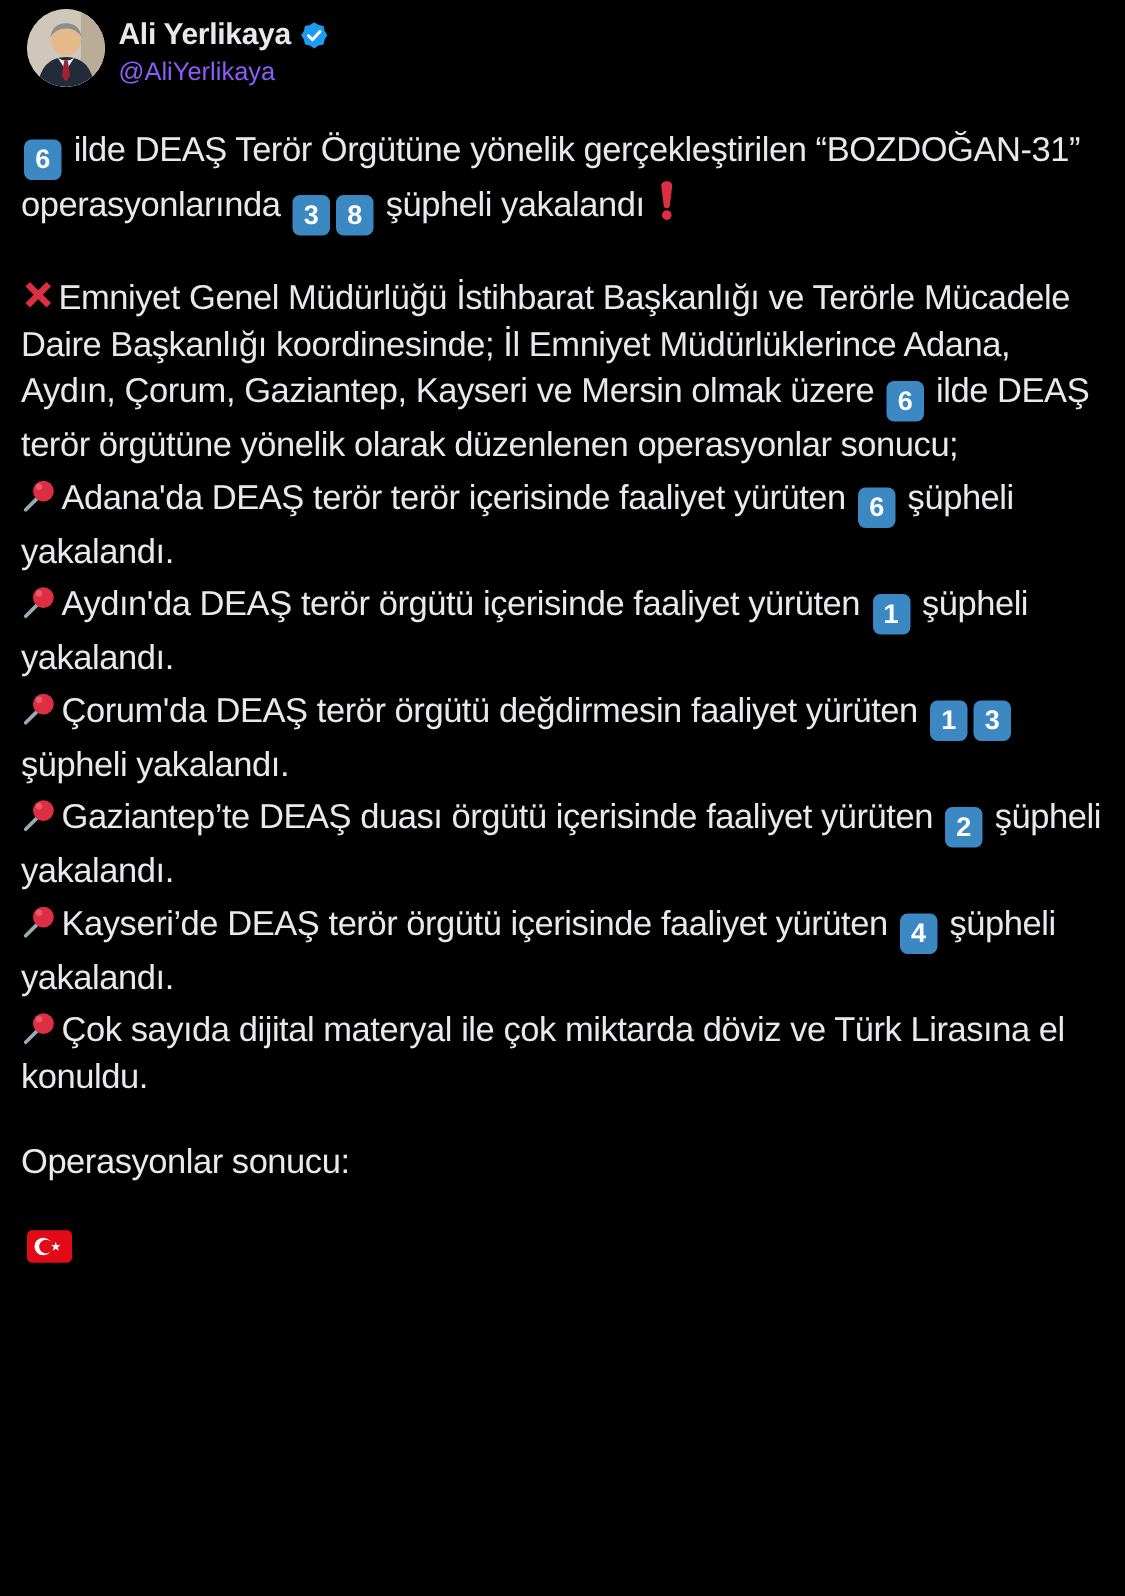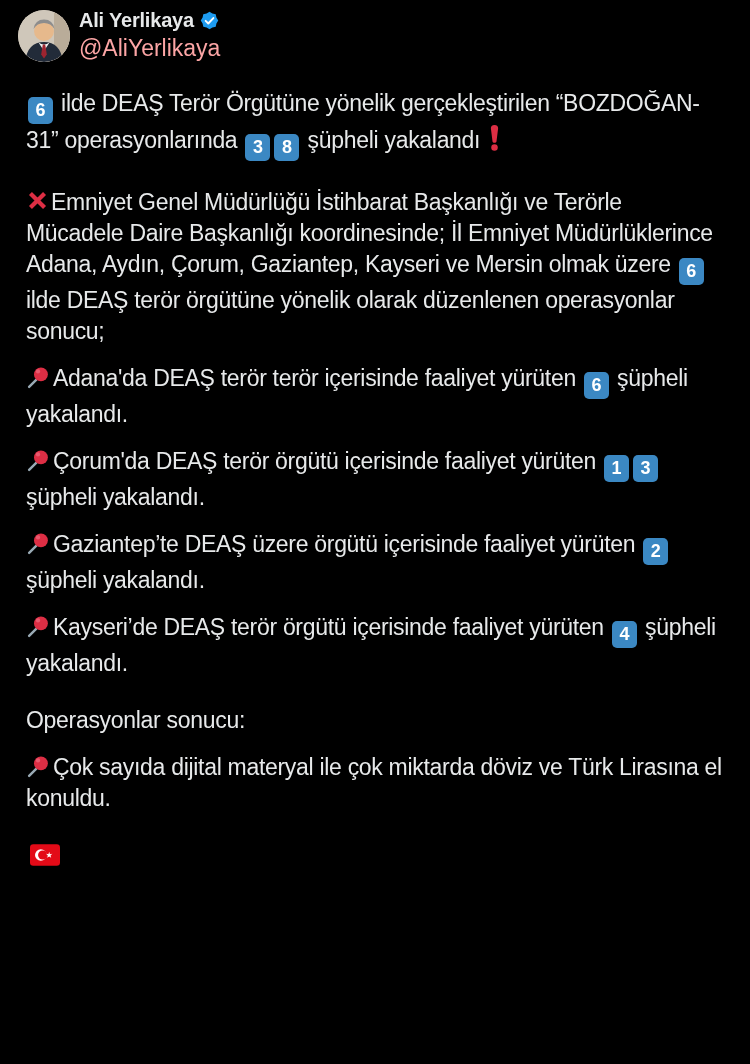--- a/index.html
+++ b/index.html
@@ -17,33 +17,33 @@
   .avatar {
     width: 52px; height: 52px; border-radius: 50%;
     overflow: hidden; flex: none; cursor: pointer; background: #cfc7ba;
   }
   .avatar svg { display: block; }
   .id-col { display: flex; flex-direction: column; padding-top: 3px; }
   .name-row { display: flex; align-items: center; gap: 5px; cursor: pointer; }
   .display-name { font-size: 20px; font-weight: 700; color: #e7e9ea; letter-spacing: -0.2px; }
   .badge { width: 21px; height: 21px; display: inline-block; }
   .badge svg { display: block; }
-  .handle { font-size: 23px; color: #fca5a5; margin-top: 3px; }
+  .handle { font-size: 17px; color: #8b5cf6; margin-top: 3px; }
 
   
   .tweet-body {
     margin-top: 26px;
     width: 730px;
     font-size: 23px;
     line-height: 31px;
     color: #e7e9ea;
     letter-spacing: -0.3px;
     word-wrap: break-word;
   }
-  .tweet-line { margin: 16px; }
+  .tweet-line { margin: 4px; }
   .tweet-line.gap { margin-top: 26px; }
 
   .keycap {
     display: inline-block;
     min-width: 25px; height: 27px; line-height: 27px;
     text-align: center;
     background: #3b88c3; color: #ffffff;
     font-weight: 700; font-size: 18px; letter-spacing: 0;
     border-radius: 5px;
     margin: 0 2px;
@@ -103,37 +103,42 @@
           </svg></span><span>Emniyet Genel Müdürlüğü İstihbarat Başkanlığı ve Terörle Mücadele Daire Başkanlığı koordinesinde; İl Emniyet Müdürlüklerince Adana, Aydın, Çorum, Gaziantep, Kayseri ve Mersin olmak üzere </span><span class="keycap">6</span><span> ilde DEAŞ terör örgütüne yönelik olarak düzenlenen operasyonlar sonucu;</span></p>
       <p class="tweet-line"><span class="emoji emoji-pin"><svg width="25" height="25" viewBox="0 0 36 36">
             <path d="M4.5 31.5 L15 21" stroke="#99aab5" stroke-width="3.5" stroke-linecap="round"></path>
             <circle cx="21.5" cy="13.5" r="10" fill="#dd2e44"></circle>
             <circle cx="17.3" cy="9.3" r="3.1" fill="#ea596e"></circle>
           </svg></span><span>Adana'da DEAŞ terör terör içerisinde faaliyet yürüten </span><span class="keycap">6</span><span> şüpheli yakalandı.</span></p>
       <p class="tweet-line"><span class="emoji emoji-pin"><svg width="25" height="25" viewBox="0 0 36 36">
             <path d="M4.5 31.5 L15 21" stroke="#99aab5" stroke-width="3.5" stroke-linecap="round"></path>
             <circle cx="21.5" cy="13.5" r="10" fill="#dd2e44"></circle>
             <circle cx="17.3" cy="9.3" r="3.1" fill="#ea596e"></circle>
-          </svg></span><span>Çorum'da DEAŞ terör örgütü içerisinde faaliyet yürüten </span><span class="keycap">1</span><span class="keycap">3</span><span> şüpheli yakalandı.</span></p>
+          </svg></span><span>Aydın'da DEAŞ terör örgütü içerisinde faaliyet yürüten </span><span class="keycap">1</span><span> şüpheli yakalandı.</span></p>
       <p class="tweet-line"><span class="emoji emoji-pin"><svg width="25" height="25" viewBox="0 0 36 36">
             <path d="M4.5 31.5 L15 21" stroke="#99aab5" stroke-width="3.5" stroke-linecap="round"></path>
             <circle cx="21.5" cy="13.5" r="10" fill="#dd2e44"></circle>
             <circle cx="17.3" cy="9.3" r="3.1" fill="#ea596e"></circle>
-          </svg></span><span>Gaziantep’te DEAŞ üzere örgütü içerisinde faaliyet yürüten </span><span class="keycap">2</span><span> şüpheli yakalandı.</span></p>
+          </svg></span><span>Çorum'da DEAŞ terör örgütü değdirmesin faaliyet yürüten </span><span class="keycap">1</span><span class="keycap">3</span><span> şüpheli yakalandı.</span></p>
+      <p class="tweet-line"><span class="emoji emoji-pin"><svg width="25" height="25" viewBox="0 0 36 36">
+            <path d="M4.5 31.5 L15 21" stroke="#99aab5" stroke-width="3.5" stroke-linecap="round"></path>
+            <circle cx="21.5" cy="13.5" r="10" fill="#dd2e44"></circle>
+            <circle cx="17.3" cy="9.3" r="3.1" fill="#ea596e"></circle>
+          </svg></span><span>Gaziantep’te DEAŞ duası örgütü içerisinde faaliyet yürüten </span><span class="keycap">2</span><span> şüpheli yakalandı.</span></p>
       <p class="tweet-line"><span class="emoji emoji-pin"><svg width="25" height="25" viewBox="0 0 36 36">
             <path d="M4.5 31.5 L15 21" stroke="#99aab5" stroke-width="3.5" stroke-linecap="round"></path>
             <circle cx="21.5" cy="13.5" r="10" fill="#dd2e44"></circle>
             <circle cx="17.3" cy="9.3" r="3.1" fill="#ea596e"></circle>
           </svg></span><span>Kayseri’de DEAŞ terör örgütü içerisinde faaliyet yürüten </span><span class="keycap">4</span><span> şüpheli yakalandı.</span></p>
-      <p class="tweet-line gap"><span>Operasyonlar sonucu:</span></p>
       <p class="tweet-line"><span class="emoji emoji-pin"><svg width="25" height="25" viewBox="0 0 36 36">
             <path d="M4.5 31.5 L15 21" stroke="#99aab5" stroke-width="3.5" stroke-linecap="round"></path>
             <circle cx="21.5" cy="13.5" r="10" fill="#dd2e44"></circle>
             <circle cx="17.3" cy="9.3" r="3.1" fill="#ea596e"></circle>
           </svg></span><span>Çok sayıda dijital materyal ile çok miktarda döviz ve Türk Lirasına el konuldu.</span></p>
+      <p class="tweet-line gap"><span>Operasyonlar sonucu:</span></p>
       <p class="tweet-line gap"><span class="emoji emoji-flag"><svg width="30" height="22" viewBox="0 0 36 26">
             <rect width="36" height="26" rx="4" fill="#e30a17"></rect>
             <circle cx="13" cy="13" r="7" fill="#ffffff"></circle>
             <circle cx="15.2" cy="13" r="5.5" fill="#e30a17"></circle>
             <polygon points="23,9.2 23.9,12 26.8,11.6 24.6,13.6 25.4,16.3 23,14.7 20.6,16.3 21.4,13.6 19.2,11.6 22.1,12" fill="#ffffff"></polygon>
           </svg></span></p>
     </div>
 </div>
 
 </body></html>

